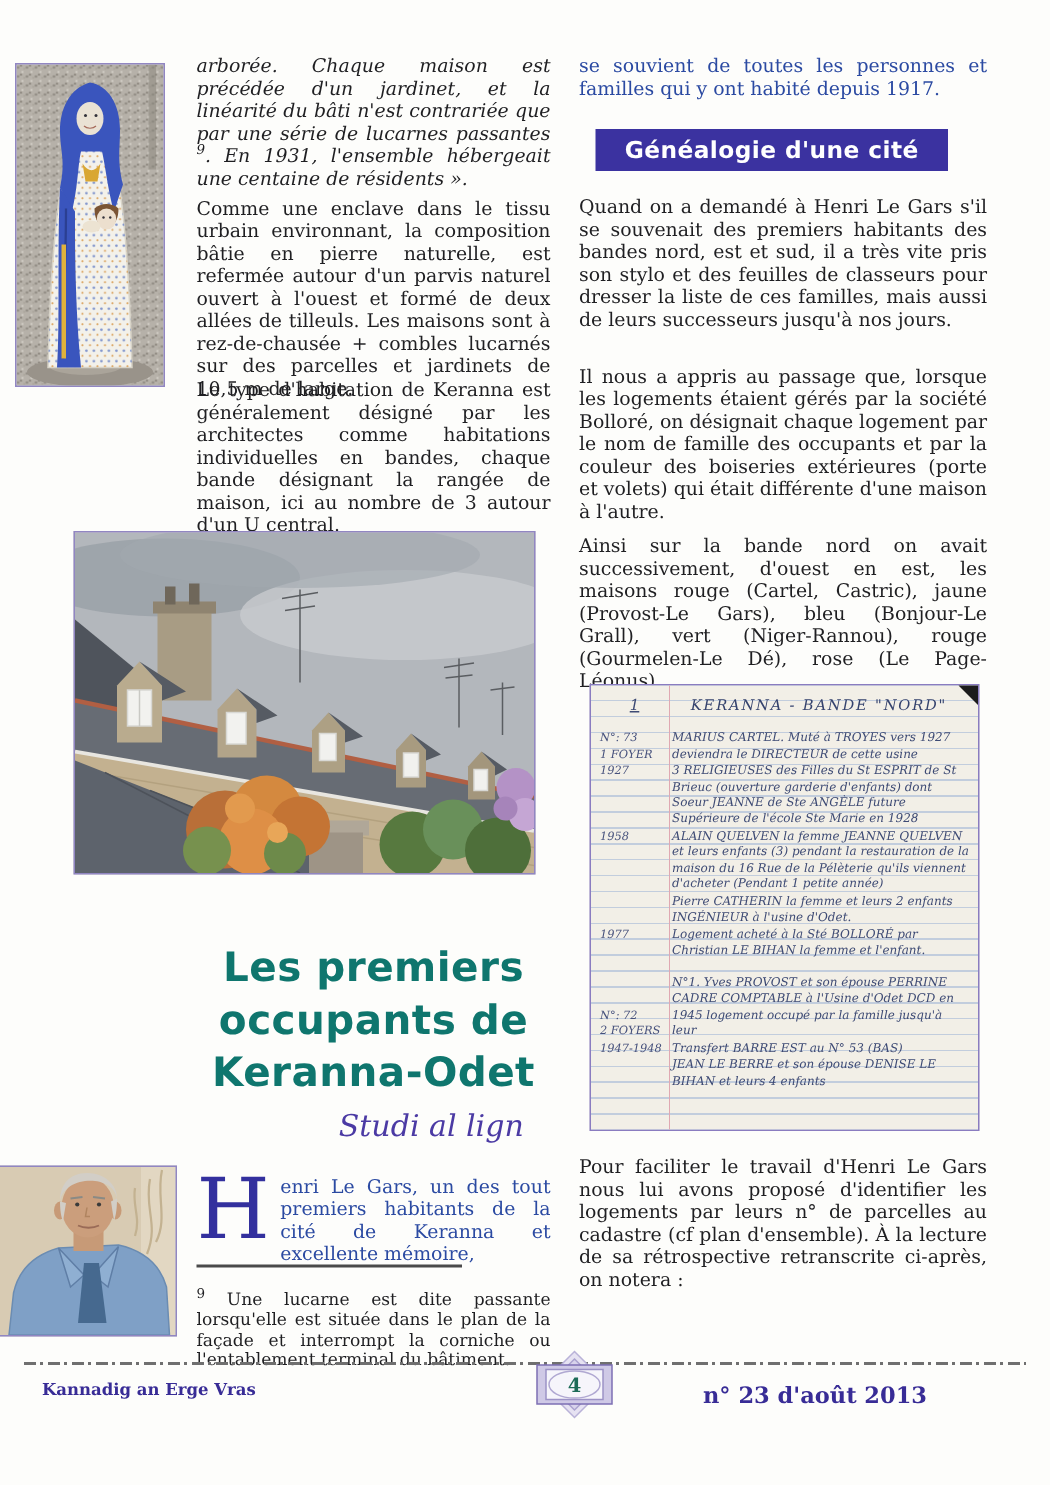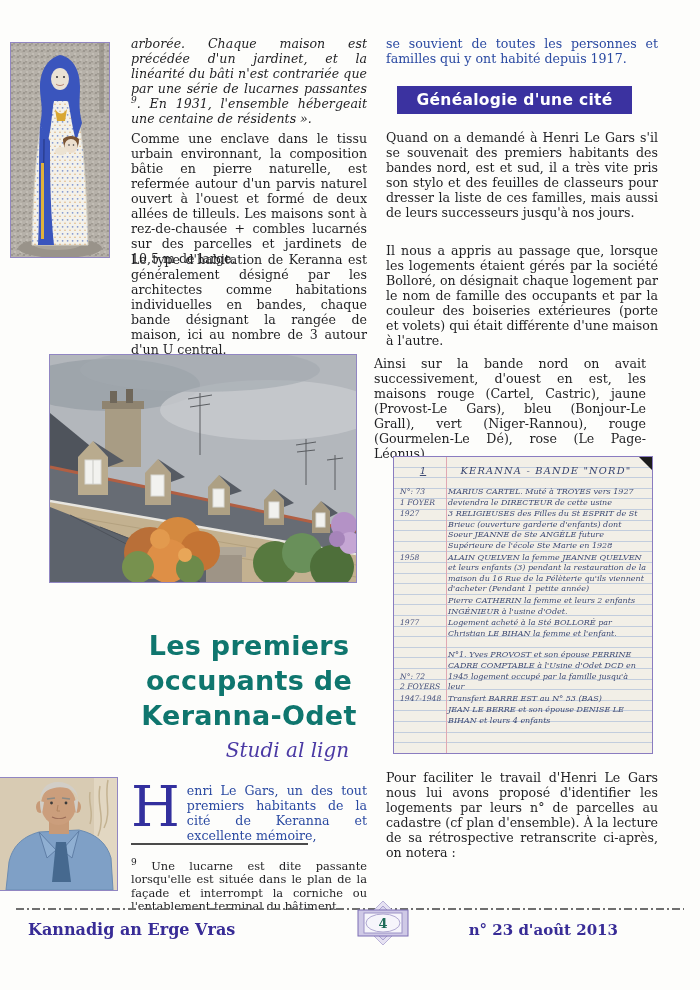--- a/index.html
+++ b/index.html
@@ -33,21 +33,21 @@
   .corner{position:absolute;top:0;right:0;width:0;height:0;
           border-left:13px solid transparent;border-top:13px solid #1c1c1c;}
   .lhead{display:flex;align-items:baseline;height:21px;}
   .lmark{width:46px;text-align:center;font-size:10px;text-decoration:underline;}
   .ltitle{flex:1;text-align:center;font-size:9.8px;letter-spacing:1.2px;color:#35436e;}
   .lrow{display:flex;margin-top:1px;}
   .llab{flex:none;width:48px;font-size:7.6px;line-height:10.6px;white-space:pre-line;color:#46517c;}
   .ltxt{flex:1;font-size:8px;line-height:10.6px;}
   
   .dashline{height:2px;background:repeating-linear-gradient(to right,#6f6f6f 0 8px,transparent 8px 11px,#6f6f6f 11px 13px,transparent 13px 16px);}
-  .journal{font-weight:bold;color:#382c96;font-size:16px;}
+  .journal{font-weight:bold;color:#382c96;font-size:11px;}
   .issue{font-weight:bold;color:#382c96;font-size:15px;text-align:right;}
 </style>
 </head>
 <body>
 
 <div class="page">
 
   <div class="abs photo" style="left:10px;top:42px;width:100px;height:216px;">
     <svg width="98" height="214" viewBox="0 0 98 214" preserveAspectRatio="none">
       <defs>
@@ -221,21 +221,21 @@
   </div>
 
   <div class="abs body-text blue-text" style="left:386px;top:36px;width:272px;">se souvient de toutes les personnes et familles qui y ont habité depuis 1917.</div>
 
   <div class="abs banner" style="left:397px;top:86px;width:235px;height:28px;">Généalogie d'une cité</div>
 
   <div class="abs body-text" style="left:386px;top:130px;width:272px;">Quand on a demandé à Henri Le Gars s'il se souvenait des premiers habitants des bandes nord, est et sud, il a très vite pris son stylo et des feuilles de classeurs pour dresser la liste de ces familles, mais aussi de leurs successeurs jusqu'à nos jours.</div>
 
   <div class="abs body-text" style="left:386px;top:243px;width:272px;">Il nous a appris au passage que, lorsque les logements étaient gérés par la société Bolloré, on désignait chaque logement par le nom de famille des occupants et par la couleur des boiseries extérieures (porte et volets) qui était différente d'une maison à l'autre.</div>
 
-  <div class="abs body-text" style="left:374px;top:356px;width:272px;">Ainsi sur la bande nord on avait successivement, d'ouest en est, les maisons rouge (Cartel, Castric), jaune (Provost-Le Gars), bleu (Bonjour-Le Grall), vert (Niger-Rannou), rouge (Gourmelen-Le Dé), rose (Le Page-Léonus).</div>
+  <div class="abs body-text" style="left:386px;top:356px;width:272px;">Ainsi sur la bande nord on avait successivement, d'ouest en est, les maisons rouge (Cartel, Castric), jaune (Provost-Le Gars), bleu (Bonjour-Le Grall), vert (Niger-Rannou), rouge (Gourmelen-Le Dé), rose (Le Page-Léonus).</div>
 
   <div class="abs ledger" style="left:393px;top:456px;width:260px;height:298px;">
     <div class="paper">
       <div class="corner"></div>
       <div class="lhead">
         <div class="lmark">1</div>
         <div class="ltitle">KERANNA - BANDE "NORD"</div>
       </div>
       <div class="lrow">
         <div class="llab">N°: 73

